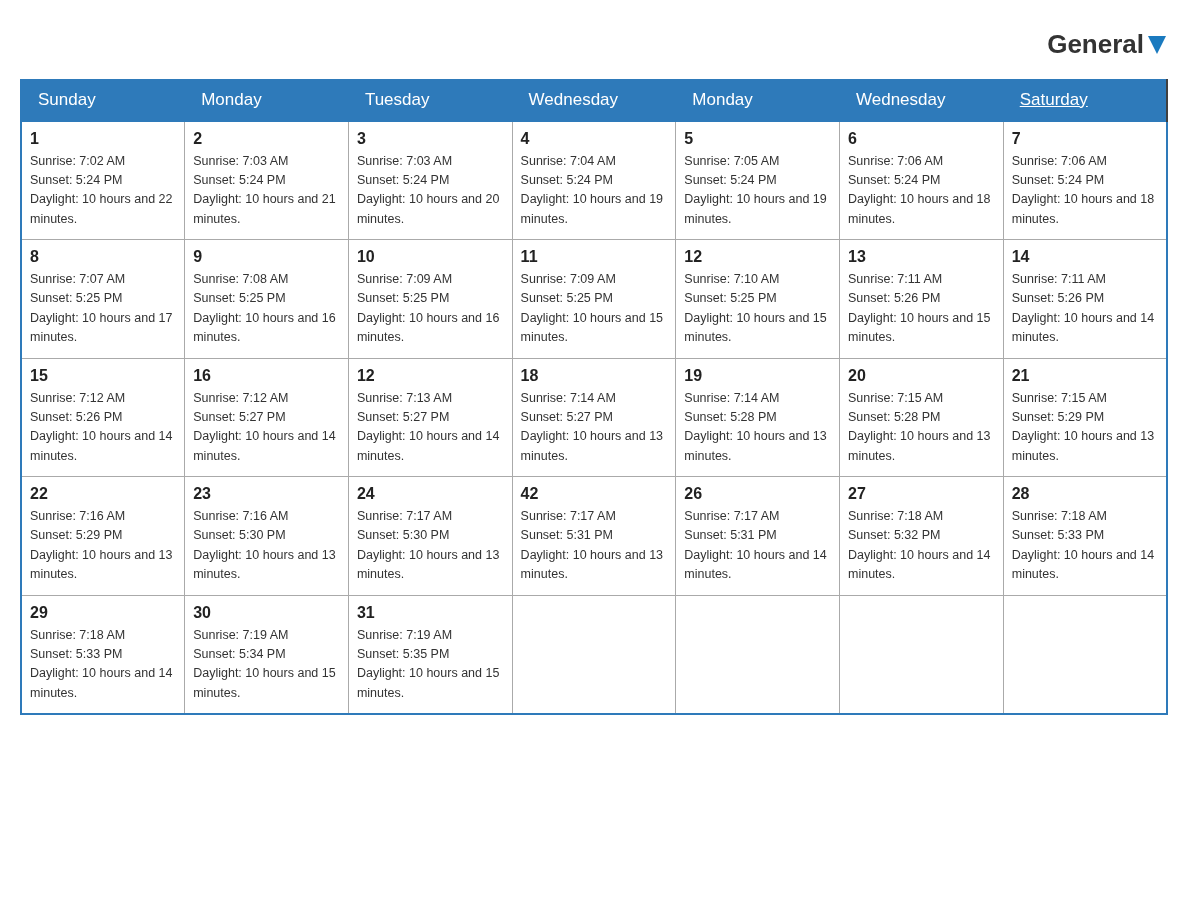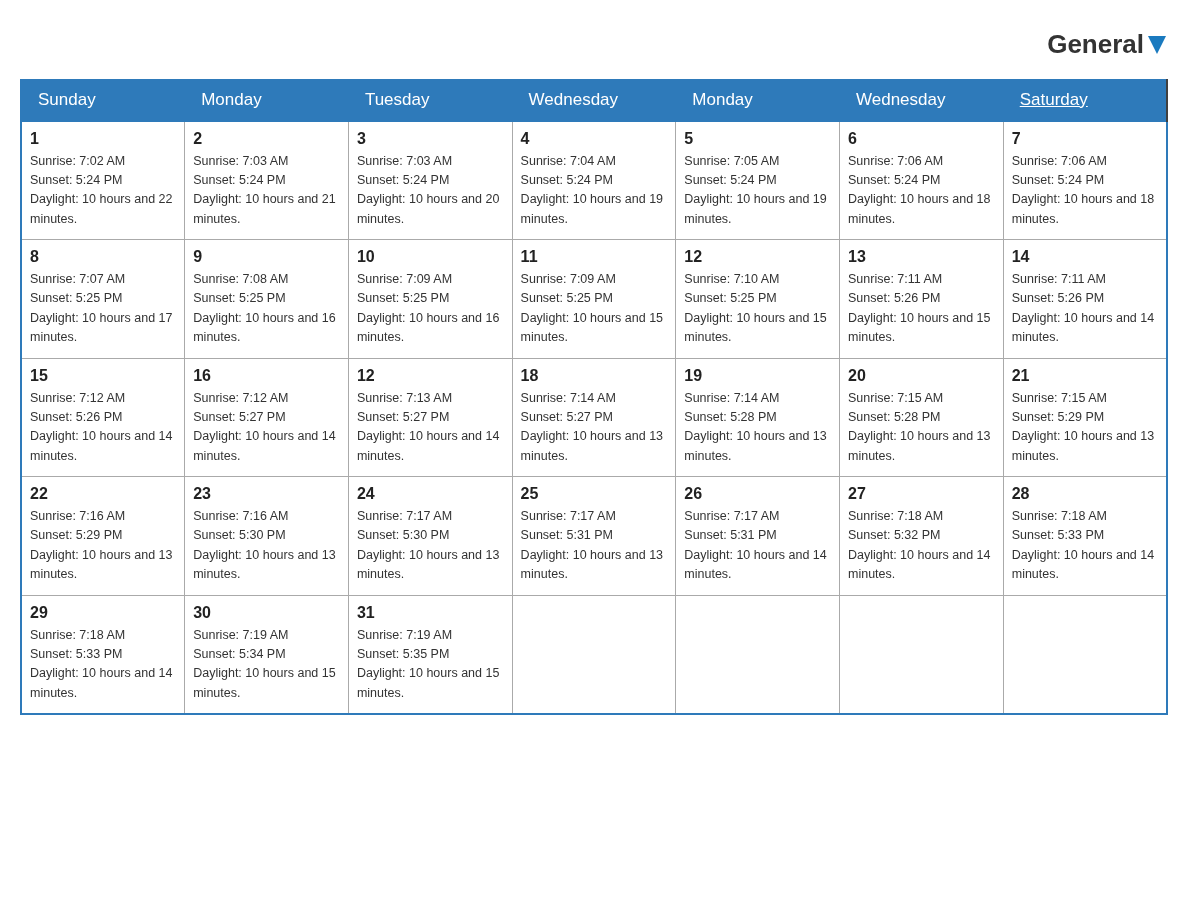--- a/index.html
+++ b/index.html
@@ -235,21 +235,21 @@
         </td>
         <td>
           <span class="day-number">23</span>
           <div class="day-info">Sunrise: 7:16 AM<br>Sunset: 5:30 PM<br>Daylight: 10 hours and 13 minutes.</div>
         </td>
         <td>
           <span class="day-number">24</span>
           <div class="day-info">Sunrise: 7:17 AM<br>Sunset: 5:30 PM<br>Daylight: 10 hours and 13 minutes.</div>
         </td>
         <td>
-          <span class="day-number">25</span>
+          <span class="day-number">42</span>
           <div class="day-info">Sunrise: 7:17 AM<br>Sunset: 5:31 PM<br>Daylight: 10 hours and 13 minutes.</div>
         </td>
         <td>
           <span class="day-number">26</span>
           <div class="day-info">Sunrise: 7:17 AM<br>Sunset: 5:31 PM<br>Daylight: 10 hours and 14 minutes.</div>
         </td>
         <td>
           <span class="day-number">27</span>
           <div class="day-info">Sunrise: 7:18 AM<br>Sunset: 5:32 PM<br>Daylight: 10 hours and 14 minutes.</div>
         </td>

